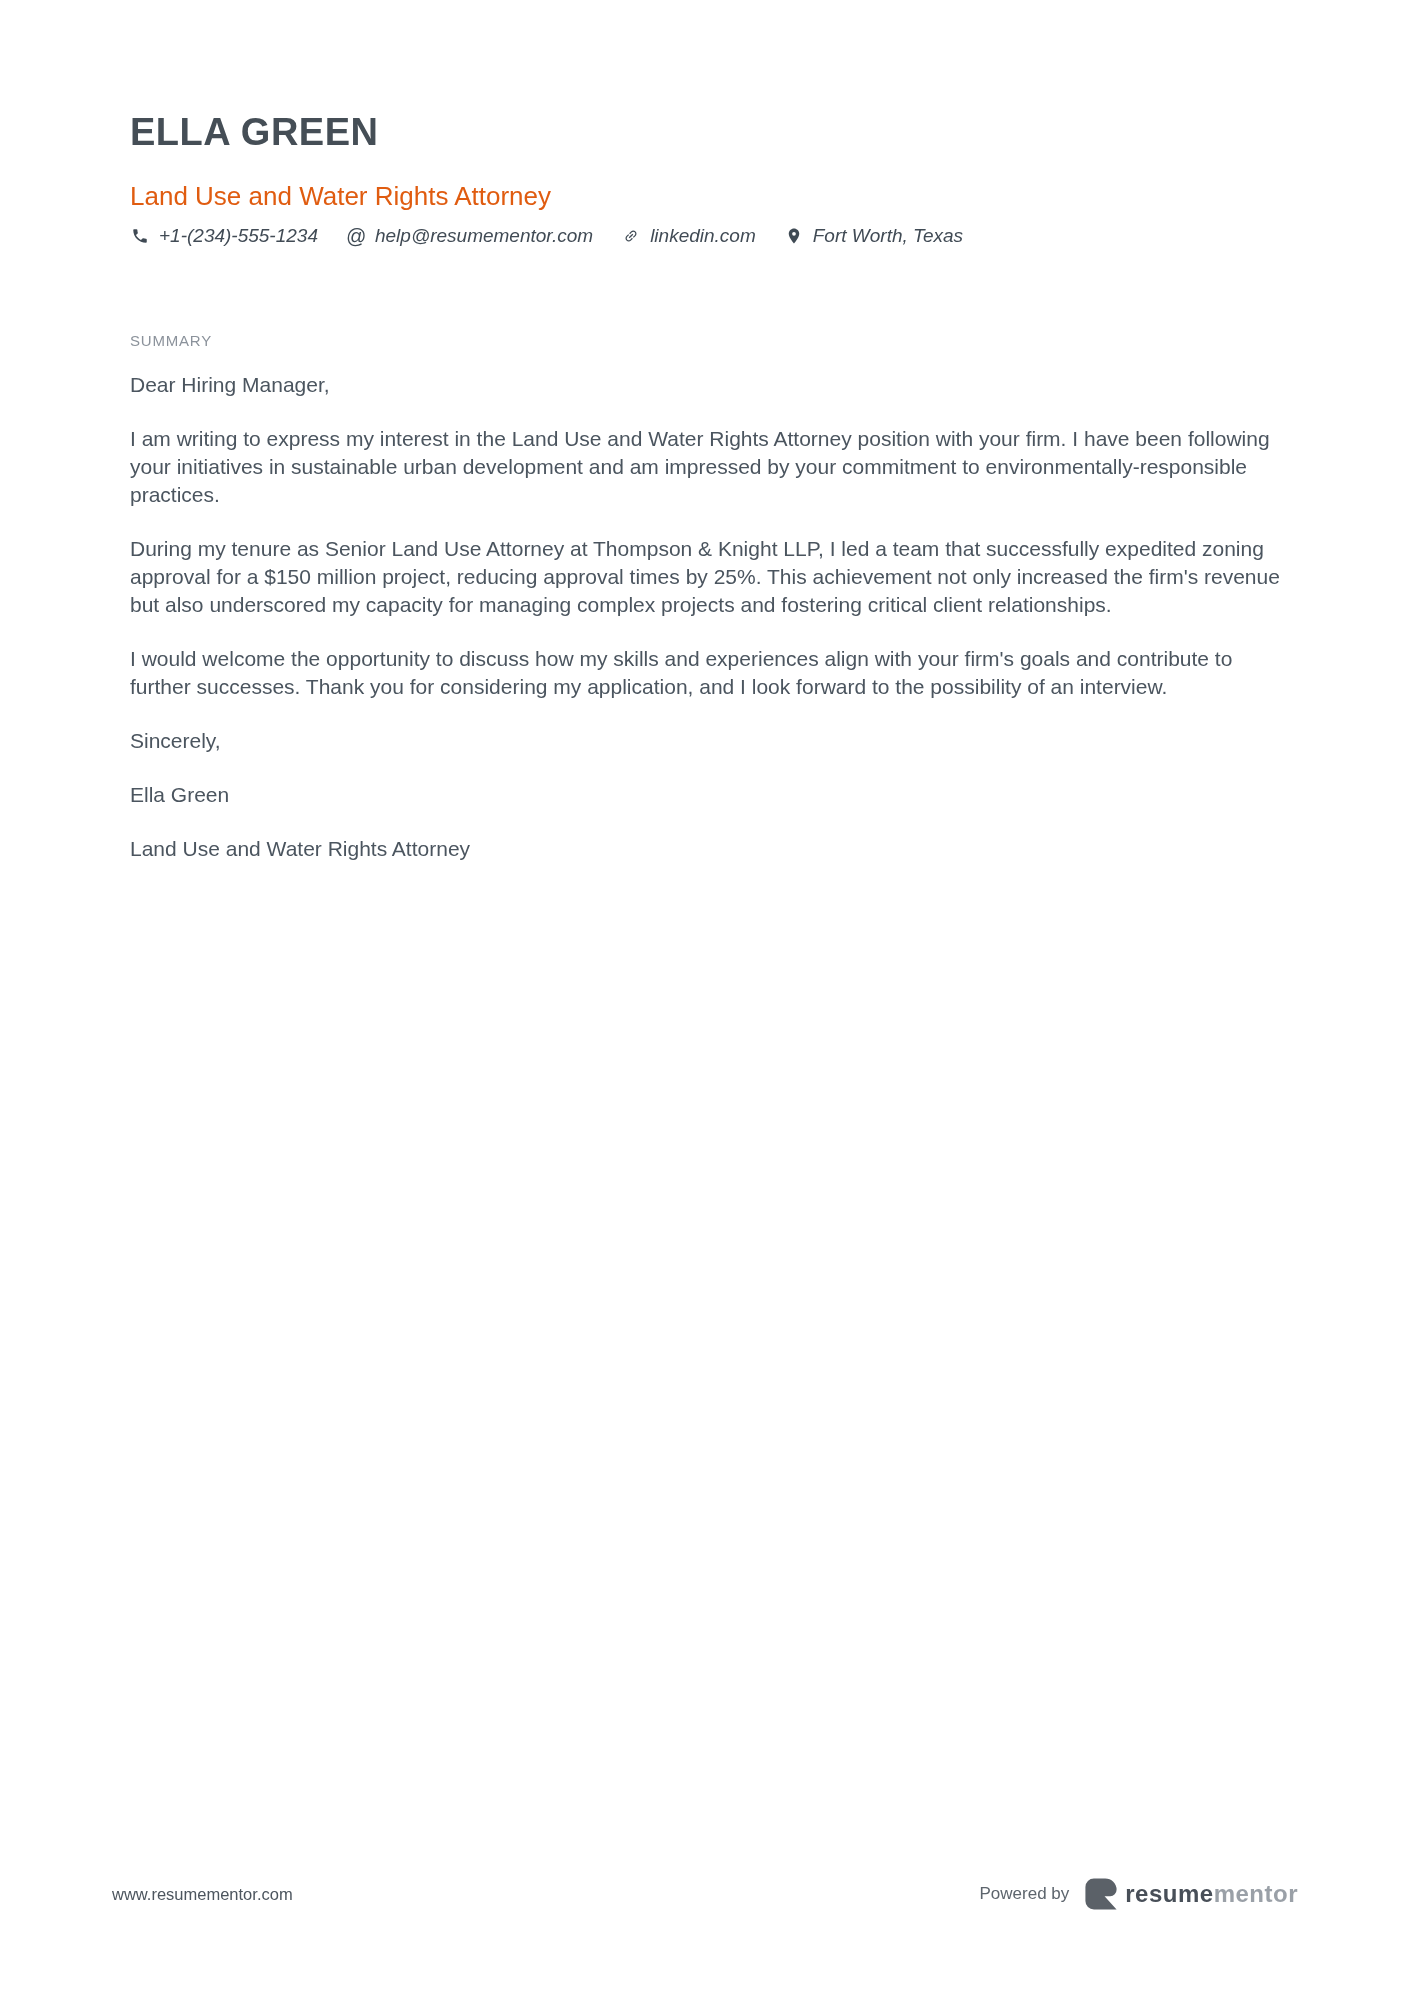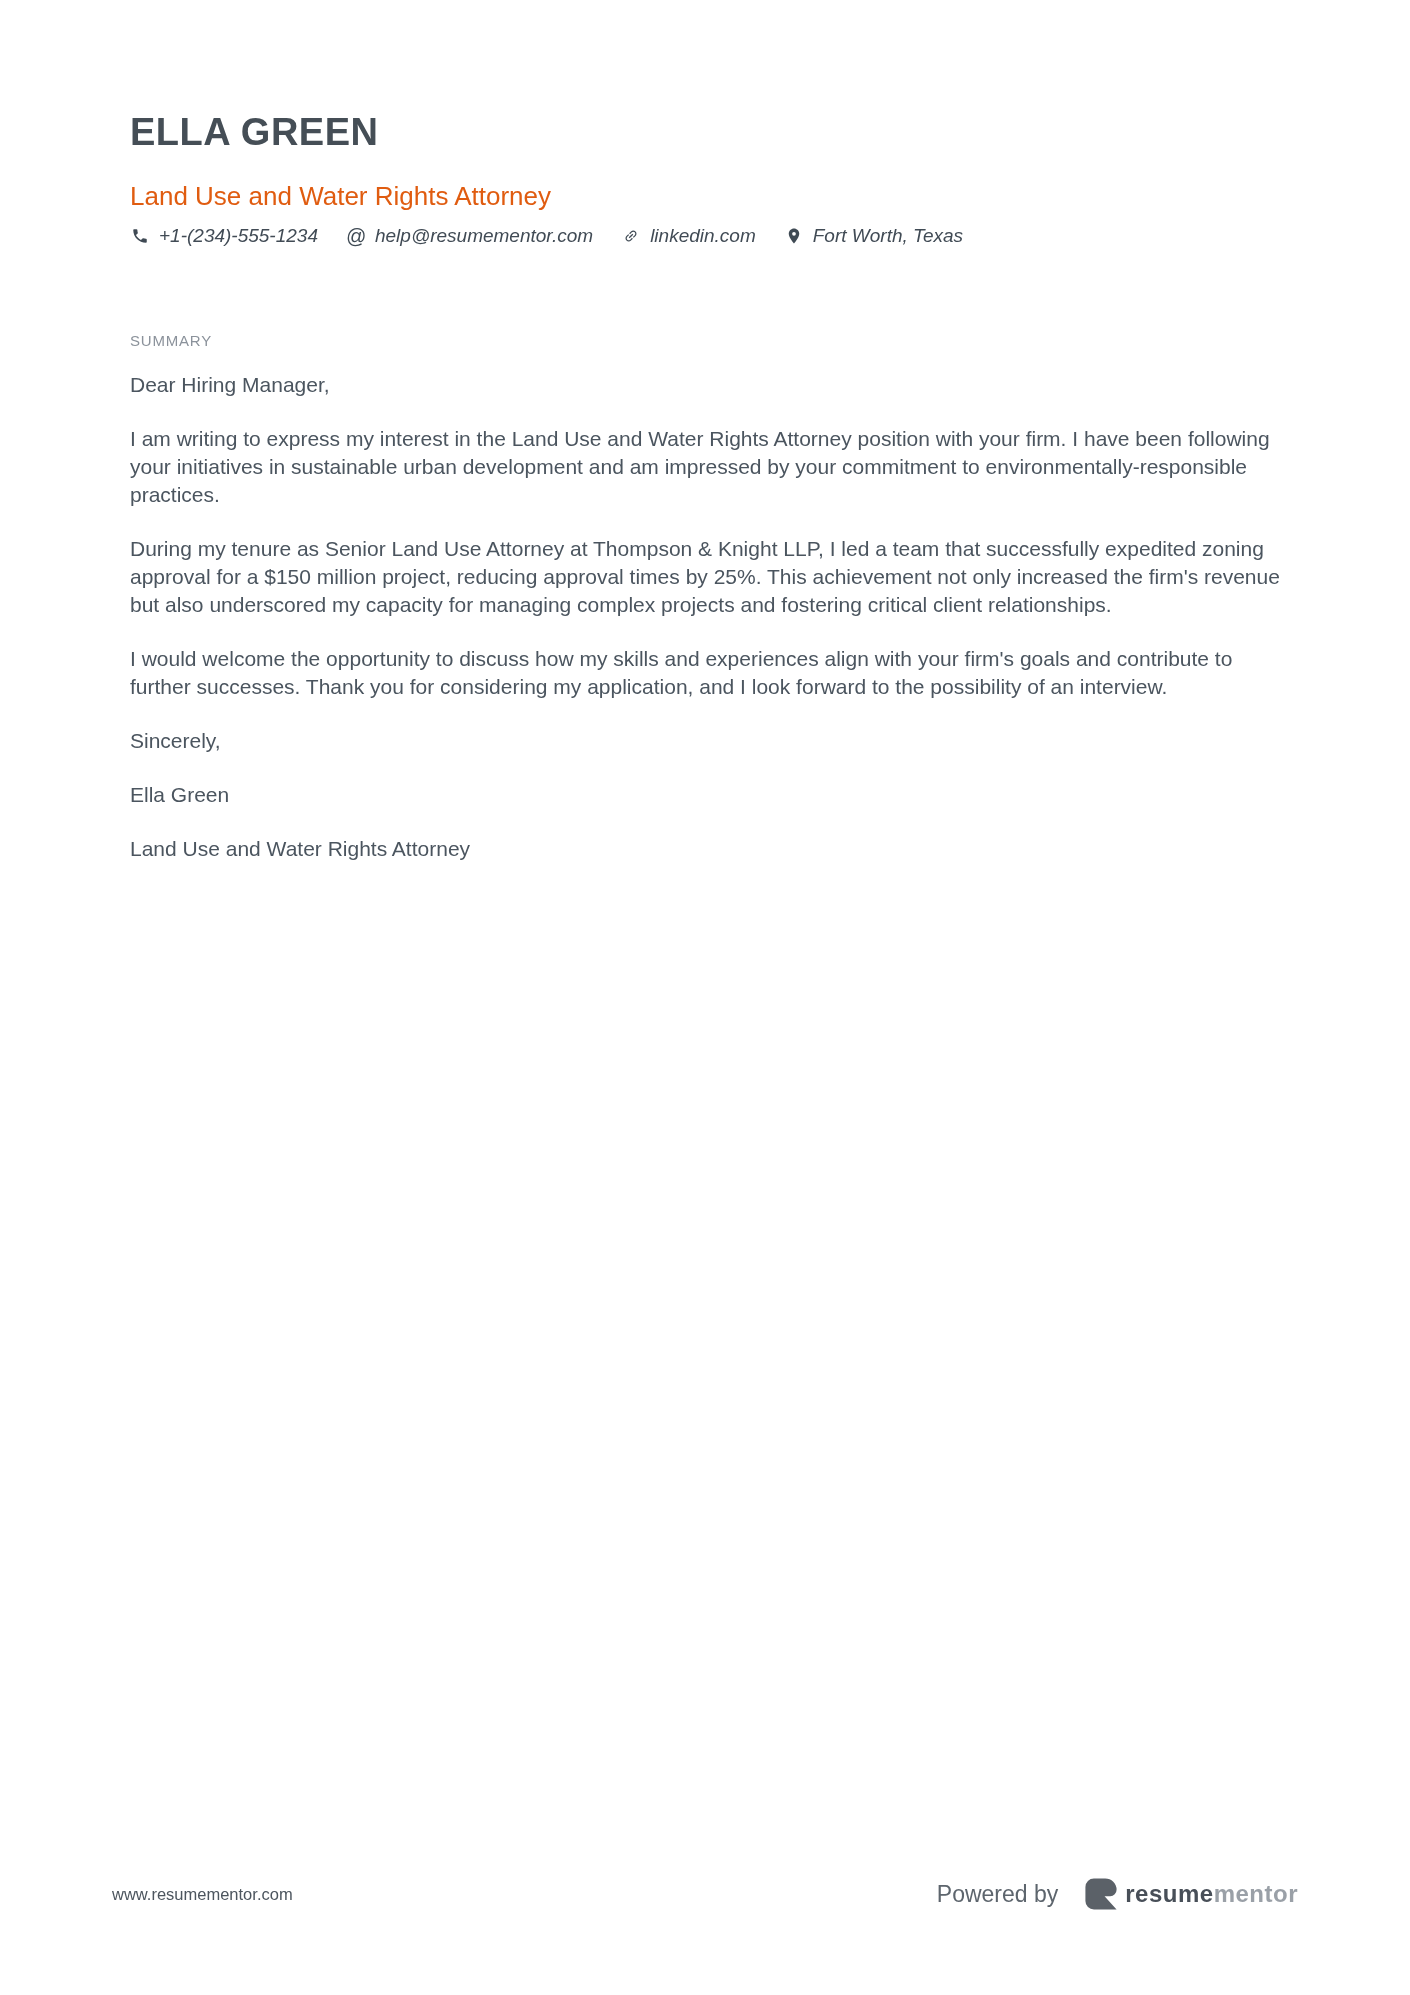--- a/index.html
+++ b/index.html
@@ -90,23 +90,23 @@
     font-size: 16.5px;
     color: #4c555e;
     text-align: center;
   }
   .footer-brand {
     display: flex;
     align-items: center;
     gap: 14px;
   }
   .powered-by {
-    font-size: 23px;
+    font-size: 17px;
     color: #5d656d;
-    margin-right: 12px;
+    margin-right: 1px;
   }
   .brand-lockup {
     display: flex;
     align-items: center;
     gap: 7px;
   }
   .brand-mark { width: 34px; height: 34px; display: block; }
   .brand-text {
     font-size: 24px;
     font-weight: 700;

